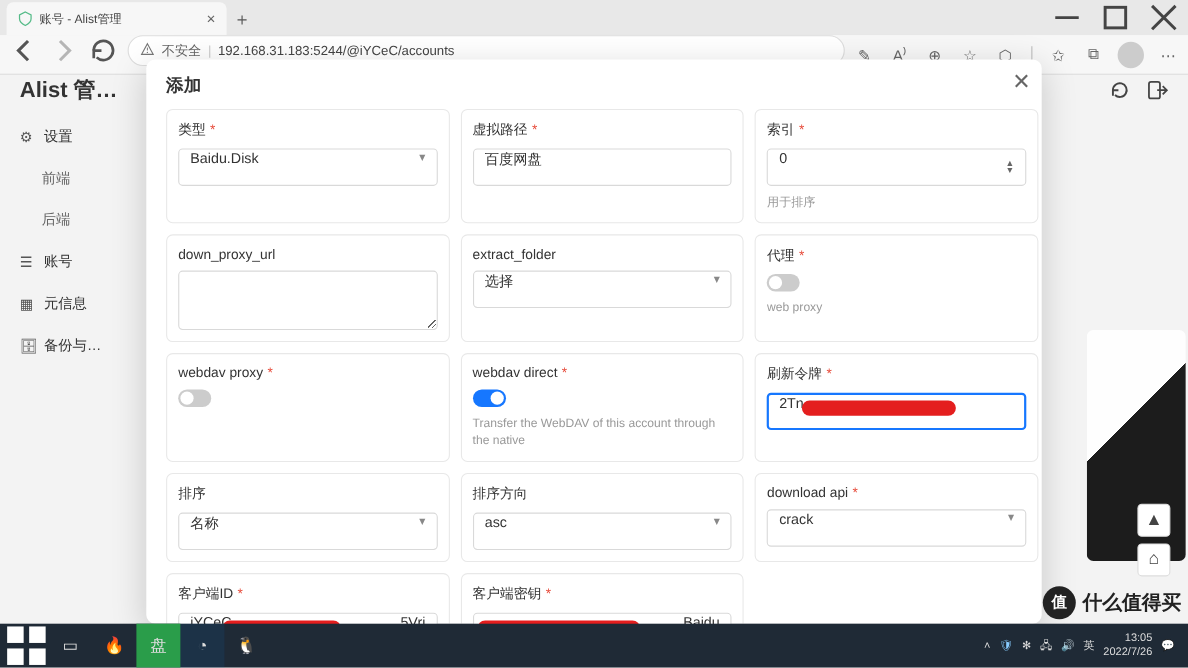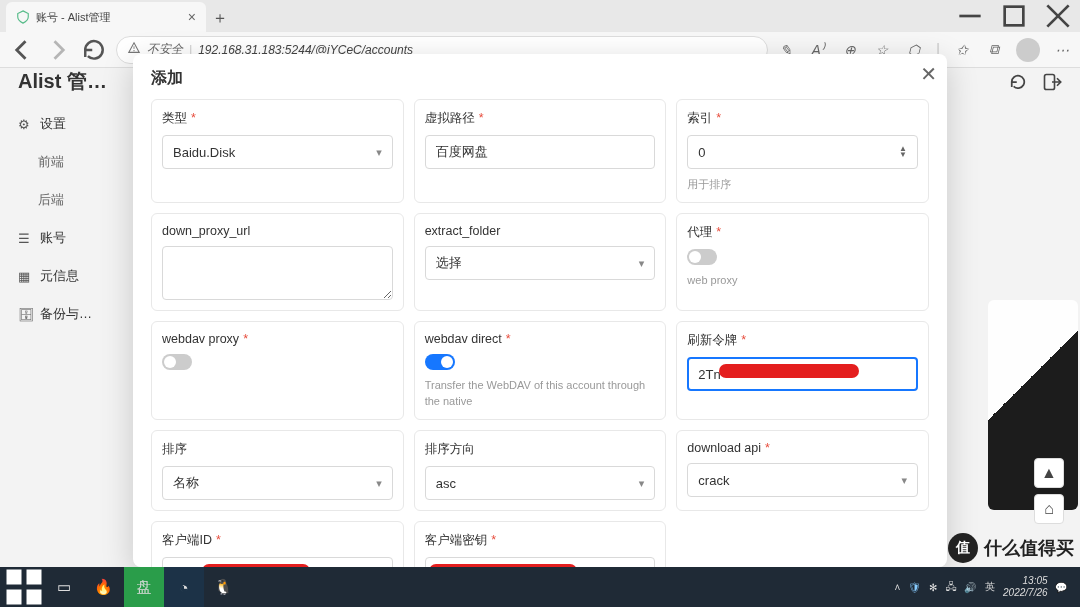--- a/index.html
+++ b/index.html
@@ -8,45 +8,45 @@
 
 .browser-tabs { height: 32px; background: #e8e8e8; display: flex; align-items: flex-end; padding-left: 6px; }
 .tab { background: #f7f7f7; height: 30px; min-width: 200px; border-radius: 6px 6px 0 0; display: flex; align-items: center; padding: 0 10px; font-size: 11px; color: #444; gap: 6px; }
 .tab-favicon { width: 14px; height: 14px; display: inline-flex; align-items: center; justify-content: center; }
 .tab-title { flex: 1; }
 .tab-close { color: #666; font-size: 14px; cursor: pointer; }
 .new-tab { width: 28px; height: 28px; font-size: 16px; color: #555; display: flex; align-items: center; justify-content: center; cursor: pointer; }
 .window-controls { position: absolute; right: 0; top: 0; display: flex; }
 .win-btn { width: 44px; height: 32px; display: flex; align-items: center; justify-content: center; color: #444; }
 
-.addr-bar { height: 36px; background: #f7f7f7; display: flex; align-items: center; padding: 0 8px; gap: 8px; border-bottom: 1px solid #ddd; font-style: italic; }
+.addr-bar { height: 36px; background: #f7f7f7; display: flex; padding: 0 8px; gap: 8px; border-bottom: 1px solid #ddd; }
 .nav-btn { width: 28px; height: 28px; display: flex; align-items: center; justify-content: center; color: #555; border-radius: 4px; }
 .url-box { flex: 1; height: 28px; background: #fff; border: 1px solid #ddd; border-radius: 14px; display: flex; align-items: center; padding: 0 10px; gap: 6px; font-size: 12px; color: #444; }
 .url-warn { color: #666; }
 .addr-icons { display: flex; gap: 12px; align-items: center; }
 .addr-icon { width: 20px; height: 20px; color: #666; display: flex; align-items: center; justify-content: center; font-size: 14px; }
 .user-avatar { width: 24px; height: 24px; background: #ccc; border-radius: 50%; }
 .page-header { position: absolute; top: 68px; left: 18px; font-size: 20px; font-weight: 600; color: #333; }
 .sidebar { position: absolute; left: 10px; top: 105px; width: 120px; }
 .side-item { display: flex; align-items: center; gap: 8px; padding: 10px 8px; font-size: 13px; color: #333; }
 .side-icon { width: 14px; height: 14px; color: #555; }
 .top-icons { position: absolute; top: 72px; right: 18px; display: flex; gap: 14px; }
 .top-icon { width: 20px; height: 20px; color: #444; }
 
 
 .modal-overlay { position: absolute; inset: 68px 0 40px 0; display: flex; justify-content: center; pointer-events: none; }
-.modal { pointer-events: auto; background: #fff; width: 814px; margin-top: -14px; border-radius: 8px; box-shadow: 0 8px 32px rgba(0,0,0,0.18); padding: 14px 18px 18px 18px; position: relative; }
+.modal { pointer-events: auto; background: #fff; width: 814px; margin-top: -14px; border-radius: 8px; box-shadow: 0 8px 32px rgba(0,0,0,0.18); padding: 14px 3px 18px 18px; position: relative; }
 .modal-title { font-size: 16px; font-weight: 600; color: #333; margin-bottom: 10px; }
 .modal-close { position: absolute; top: 8px; right: 10px; font-size: 20px; color: #666; cursor: pointer; }
 
 .form-grid { display: grid; grid-template-columns: repeat(3, 1fr); gap: 10px; }
 .field { border: 1px solid #e8e8e8; border-radius: 6px; padding: 10px; display: flex; flex-direction: column; gap: 8px; }
 .field-label { font-size: 12.5px; color: #333; }
 .req { color: #e74c3c; margin-left: 4px; }
-.control { height: 34px; border: 1px solid #d9d9d9; border-radius: 4px; padding: 0 10px; display: flex; align-items: center; justify-content: space-between; font-size: 13px; color: #333; background: #fff; }
+.control { height: 34px; border: 1px solid #d9d9d9; border-radius: 4px; padding: 0 10px; display: flex; justify-content: space-between; font-size: 13px; color: #333; background: #fff; }
 .control.focused { border: 2px solid #1677ff; padding: 0 9px; }
 .chevron { color: #888; font-size: 11px; }
 .hint { font-size: 11px; color: #999; line-height: 1.4; }
 textarea.control { resize: both; height: 54px; padding: 6px 8px; width: 100%; }
 .num-steppers { display: flex; flex-direction: column; justify-content: center; gap: 0; line-height: 6px; font-size: 8px; color: #666; cursor: pointer; }
 
 
 .toggle { width: 30px; height: 16px; border-radius: 8px; background: #ccc; position: relative; }
 .toggle::after { content: ""; position: absolute; width: 12px; height: 12px; background: #fff; border-radius: 50%; top: 2px; left: 2px; }
 .toggle.on { background: #1677ff; }
@@ -70,21 +70,21 @@
 
 .watermark { position: absolute; right: 6px; bottom: 44px; display: flex; align-items: center; gap: 6px; }
 .wm-badge { width: 30px; height: 30px; border-radius: 50%; background: #222; color: #fff; font-size: 14px; font-weight: 700; display: flex; align-items: center; justify-content: center; }
 .wm-text { font-size: 18px; font-weight: 700; color: #222; }
 
 
 .taskbar { position: absolute; bottom: 0; left: 0; right: 0; height: 40px; background: #1f2a36; display: flex; align-items: center; padding: 0 4px; color: #ddd; }
 .task-item { width: 40px; height: 40px; display: flex; align-items: center; justify-content: center; font-size: 15px; }
 .task-item.edge { background: #0f6cbd22; }
 .tray { margin-left: auto; display: flex; align-items: center; gap: 8px; padding-right: 8px; font-size: 10px; color: #ddd; }
-.tray-time { text-align: right; line-height: 1.2; font-style: italic; }
+.tray-time { text-align: right; line-height: 1.2; }
 
 svg { width: 100%; height: 100%; }
 </style>
 </head>
 <body>
 
 <div class="browser-tabs">
   <div class="tab">
     <span class="tab-favicon">
       <svg viewBox="0 0 16 16">

